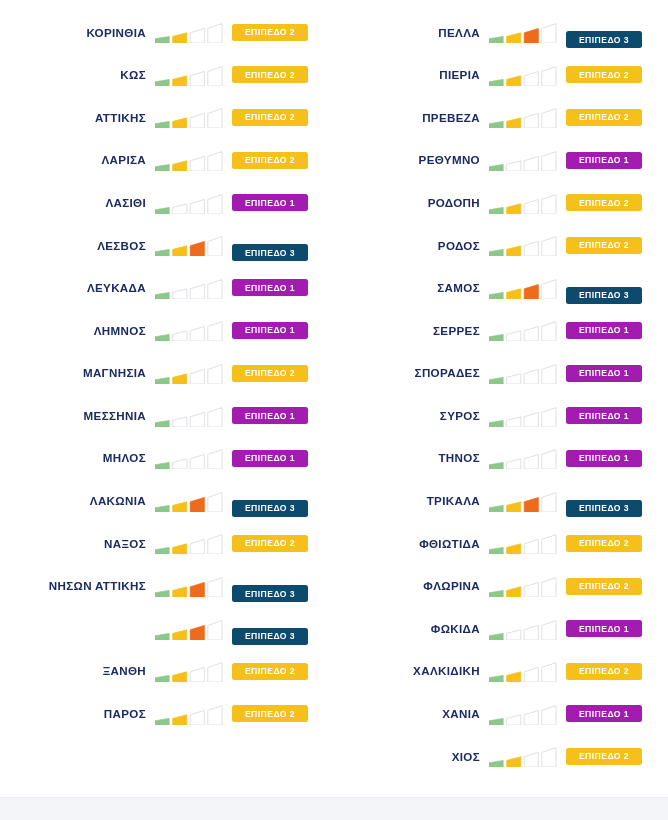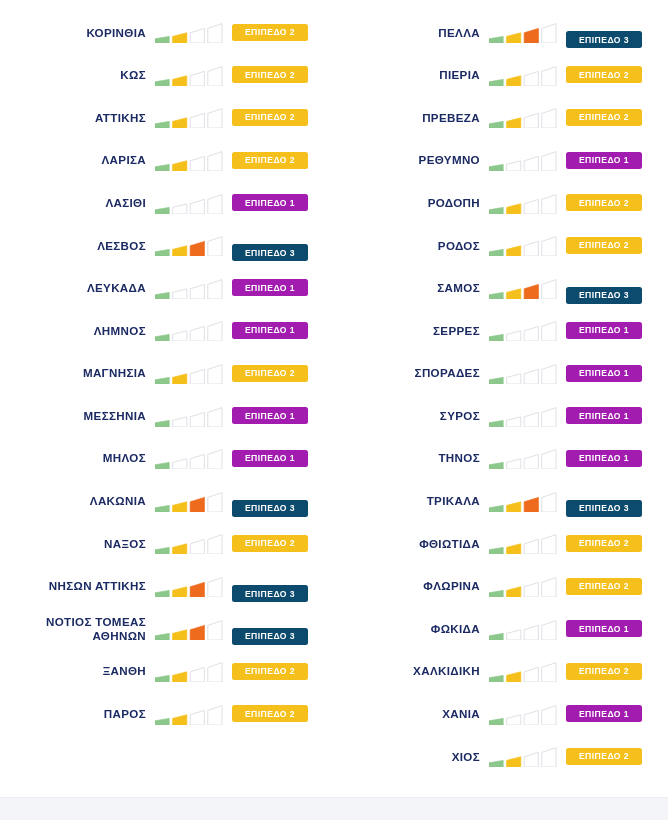--- a/index.html
+++ b/index.html
@@ -246,22 +246,20 @@
             <svg width="68" height="22" viewBox="0 0 68 22" aria-hidden="true">
               <polygon points="0,17.8 14.2,15.4 14.2,22 0,22" fill="#8cc78b" stroke="#8cc78b" stroke-width="0.7" stroke-linejoin="round"></polygon>
               <polygon points="17.599999999999998,15.4 31.799999999999997,11.8 31.799999999999997,22 17.599999999999998,22" fill="#f6c01c" stroke="#f6c01c" stroke-width="0.7" stroke-linejoin="round"></polygon>
               <polygon points="35.199999999999996,11.8 49.39999999999999,7.4 49.39999999999999,22 35.199999999999996,22" fill="#ee6a1c" stroke="#ee6a1c" stroke-width="0.7" stroke-linejoin="round"></polygon>
               <polygon points="52.8,7.4 67,2.6000000000000014 67,22 52.8,22" fill="#ffffff" stroke="#dcdde3" stroke-width="0.9" stroke-linejoin="round"></polygon>
             </svg>
           </div>
           <div class="badge lvl3">ΕΠΙΠΕΔΟ 3</div>
         </div>
         <div class="row">
-          <div class="region-name">ΝΟΤΙΟΣ ΤΟΜΕΑΣ
-ΑΘΗΝΩΝ</div>
           <div class="gauge">
             <svg width="68" height="22" viewBox="0 0 68 22" aria-hidden="true">
               <polygon points="0,17.8 14.2,15.4 14.2,22 0,22" fill="#8cc78b" stroke="#8cc78b" stroke-width="0.7" stroke-linejoin="round"></polygon>
               <polygon points="17.599999999999998,15.4 31.799999999999997,11.8 31.799999999999997,22 17.599999999999998,22" fill="#f6c01c" stroke="#f6c01c" stroke-width="0.7" stroke-linejoin="round"></polygon>
               <polygon points="35.199999999999996,11.8 49.39999999999999,7.4 49.39999999999999,22 35.199999999999996,22" fill="#ee6a1c" stroke="#ee6a1c" stroke-width="0.7" stroke-linejoin="round"></polygon>
               <polygon points="52.8,7.4 67,2.6000000000000014 67,22 52.8,22" fill="#ffffff" stroke="#dcdde3" stroke-width="0.9" stroke-linejoin="round"></polygon>
             </svg>
           </div>
           <div class="badge lvl3">ΕΠΙΠΕΔΟ 3</div>
         </div>

